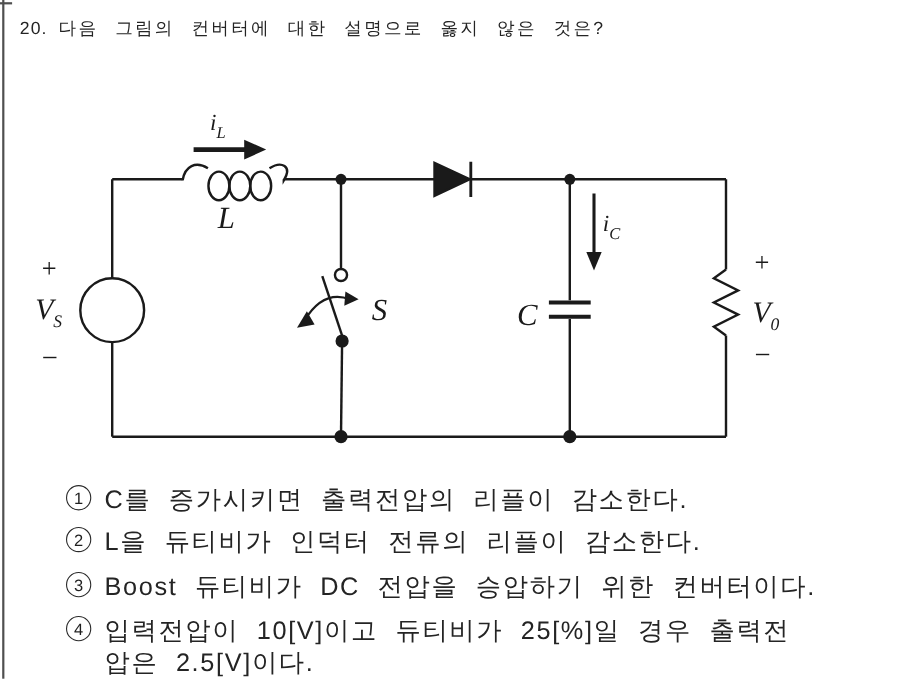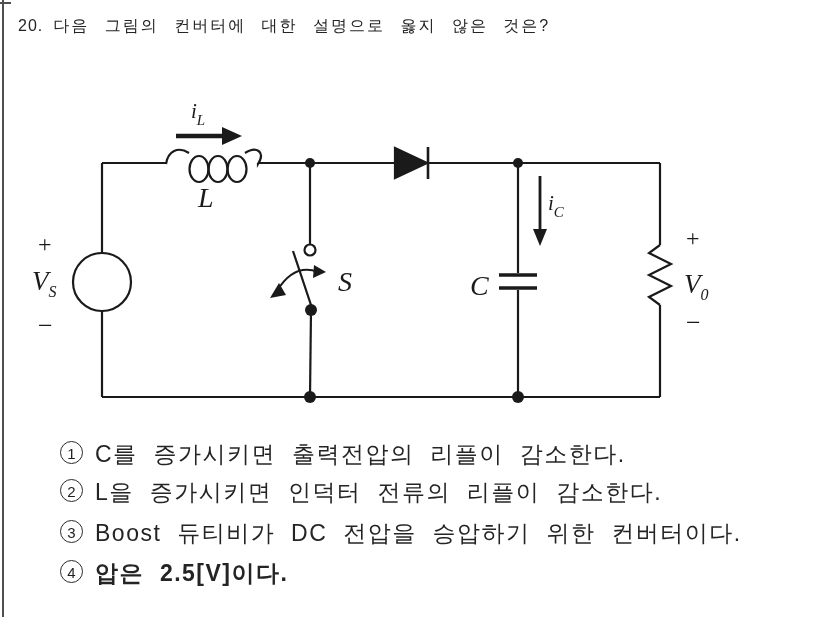--- a/index.html
+++ b/index.html
@@ -24,21 +24,21 @@
   .option-row{
     position:absolute;left:60px;display:flex;align-items:flex-start;
     font-size:23px;letter-spacing:1.5px;word-spacing:8px;color:#242424;
   }
   .opt-marker{
     flex:0 0 auto;width:23px;height:23px;border:1.6px solid #2a2a2a;border-radius:50%;
     font-size:15px;line-height:23px;text-align:center;letter-spacing:0;
     margin-right:12px;margin-top:1px;box-sizing:border-box;color:#1f1f1f;
   }
   .opt-text{white-space:nowrap;line-height:29px;}
-  .opt-line2{display:block;font-weight:bold;}
+  .opt-line2{display:block;}
   .opt-line2:empty{display:none;}
 </style>
 </head>
 <body>
 
 <div class="scan-border-left"></div>
 <div class="scan-border-top"></div>
 
 <div class="question-title">
   <span class="qnum">20.</span><span>다음 그림의 컨버터에 대한 설명으로 옳지 않은 것은?</span>
@@ -138,24 +138,25 @@
   </text>
   <text class="ckt-sign" x="686" y="331" font-size="26">−</text>
 </svg>
 
 <div class="option-row" style="top:440px;">
   <span class="opt-marker">1</span>
   <span class="opt-text">C를 증가시키면 출력전압의 리플이 감소한다.</span>
 </div>
 <div class="option-row" style="top:478px;">
   <span class="opt-marker">2</span>
-  <span class="opt-text">L을 증가시키면 인덕터 전류의 리플이 감소한다.</span>
+  <span class="opt-text">L을 듀티비가 인덕터 전류의 리플이 감소한다.</span>
 </div>
 <div class="option-row" style="top:519px;">
   <span class="opt-marker">3</span>
   <span class="opt-text">Boost 듀티비가 DC 전압을 승압하기 위한 컨버터이다.</span>
 </div>
 <div class="option-row" style="top:559px;">
   <span class="opt-marker">4</span>
   <span class="opt-text">
+    <span>입력전압이 10[V]이고 듀티비가 25[%]일 경우 출력전</span>
     <span class="opt-line2">압은 2.5[V]이다.</span>
   </span>
 </div>
 
 </body></html>

